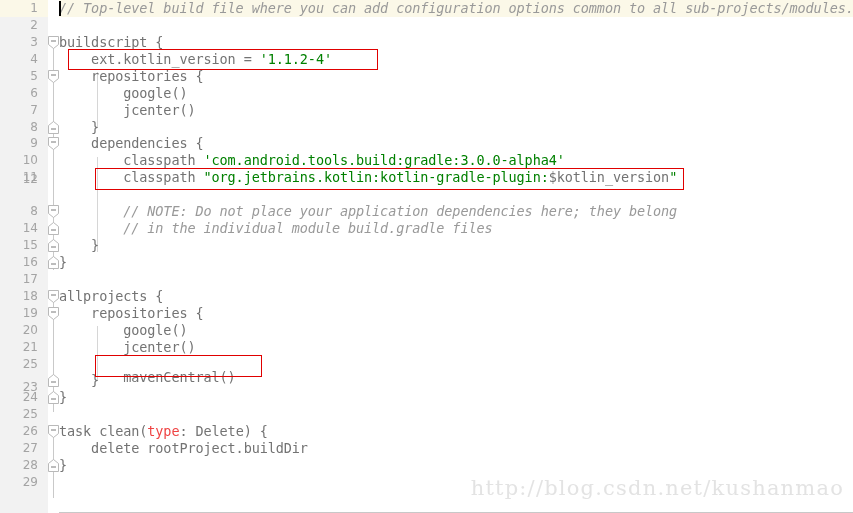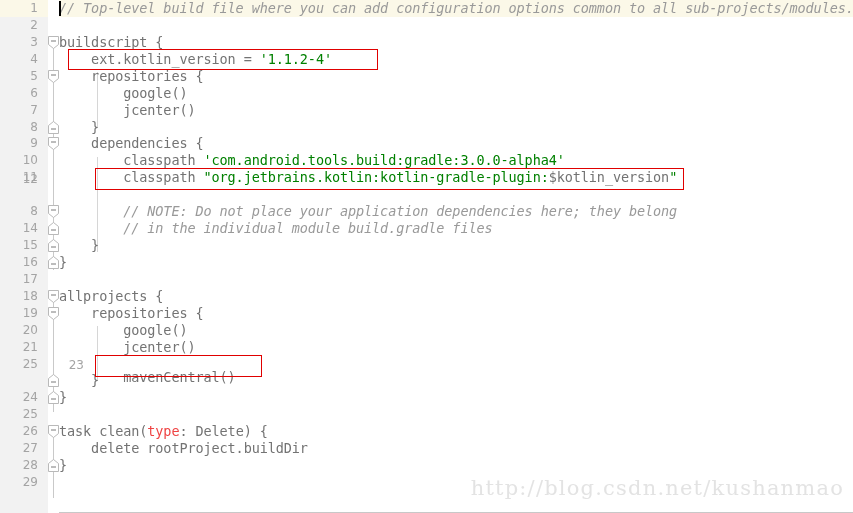--- a/index.html
+++ b/index.html
@@ -173,21 +173,21 @@
       <div class="linenum" style="top: 203.16px;">8</div>
       <div class="linenum" style="top: 220.09px;">14</div>
       <div class="linenum" style="top: 237.02px;">15</div>
       <div class="linenum" style="top: 253.95px;">16</div>
       <div class="linenum" style="top: 270.88px;">17</div>
       <div class="linenum" style="top: 287.81px;">18</div>
       <div class="linenum" style="top: 304.74px;">19</div>
       <div class="linenum" style="top: 321.67px;">20</div>
       <div class="linenum" style="top: 338.6px;">21</div>
       <div class="linenum" style="top: 355.53px;">25</div>
-      <div class="linenum" style="top: 357px; padding-left: 46px;">23</div>
+      <div class="linenum" style="top: 379px;">23</div>
       <div class="linenum" style="top: 389.39px;">24</div>
       <div class="linenum" style="top: 406.32px;">25</div>
       <div class="linenum" style="top: 423.25px;">26</div>
       <div class="linenum" style="top: 440.18px;">27</div>
       <div class="linenum" style="top: 457.11px;">28</div>
       <div class="linenum" style="top: 474.04px;">29</div>
     </div>
 
   <div id="foldlines">
       <div class="foldline" style="top: 38px; height: 232px;"></div>

